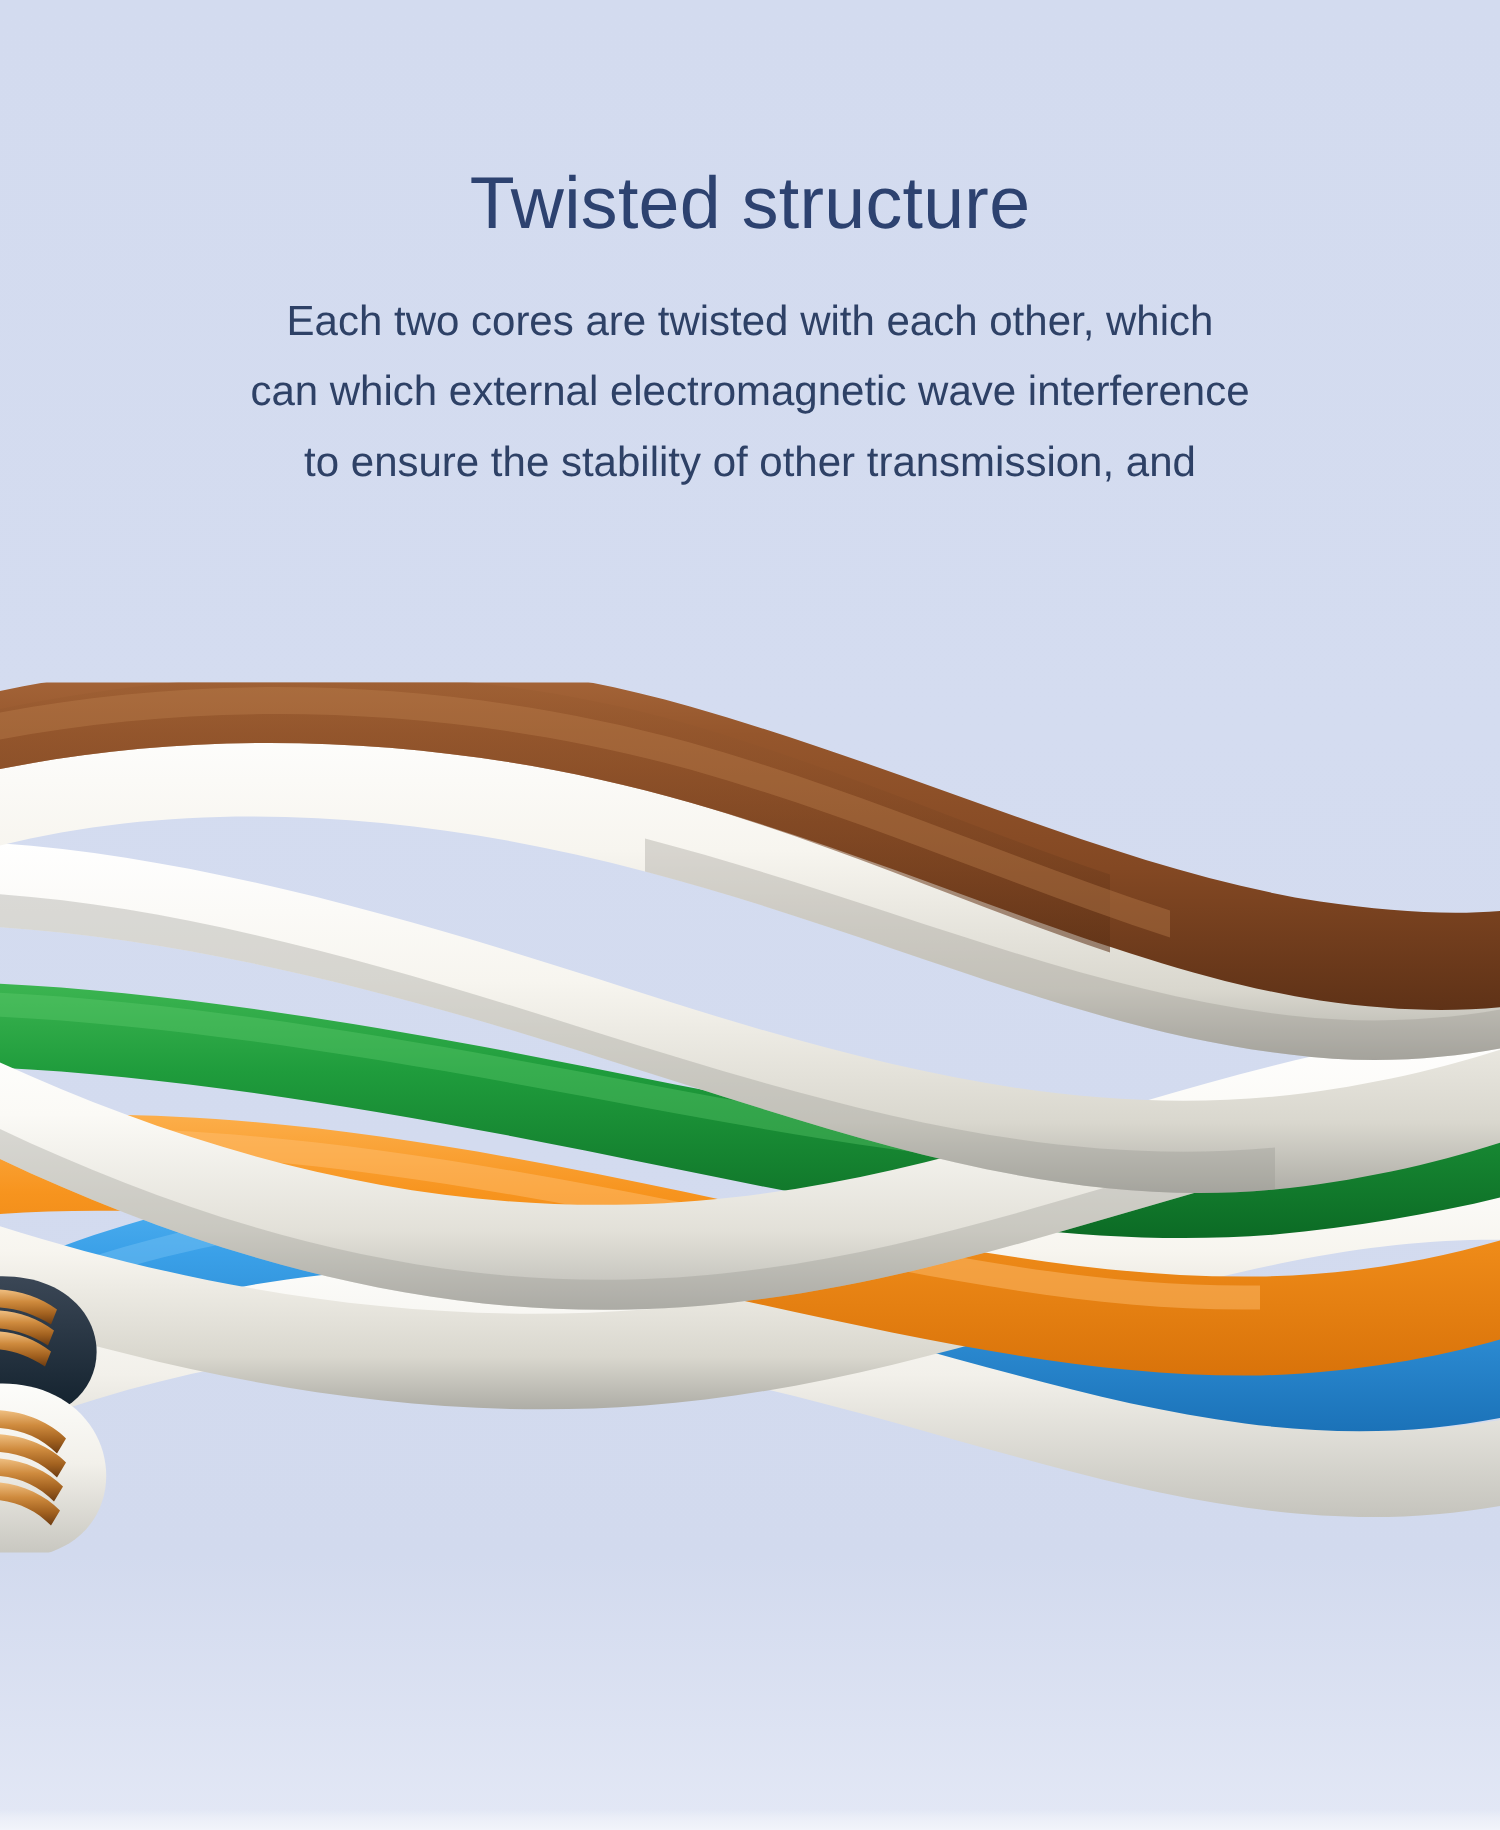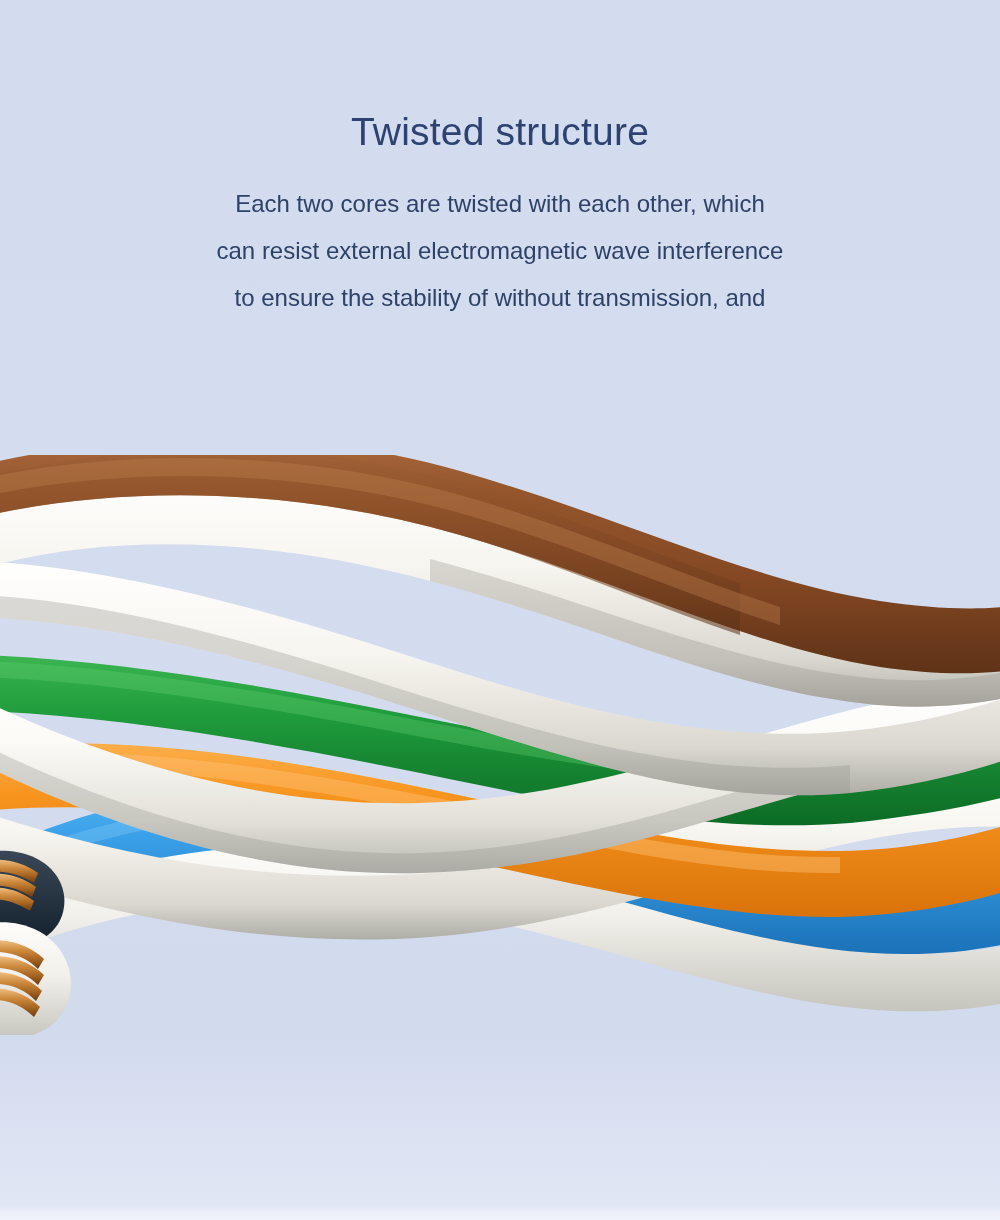--- a/index.html
+++ b/index.html
@@ -24,31 +24,31 @@
     position: absolute;
     left: 0;
     top: 0;
     width: 1000px;
     text-align: center;
     z-index: 5;
   }
   .page-title {
     margin: 0;
     padding-top: 112px;
-    font-size: 39px;
+    font-size: 49px;
     font-weight: 400;
     letter-spacing: 0.2px;
     line-height: 1.0;
     color: #2d4270;
     font-family: "Liberation Sans", sans-serif;
   }
   .desc {
     margin: 0;
     padding-top: 29px;
-    font-size: 24px;
+    font-size: 28px;
     font-weight: 400;
     line-height: 47px;
     color: #2e4166;
     font-family: "Liberation Sans", sans-serif;
   }
   .desc .line { display: block; }
 
   
   .cable-area {
     position: absolute;
@@ -73,22 +73,22 @@
 </style>
 </head>
 <body>
 
 <div class="page">
 
   <div class="text-block">
     <h1 class="page-title">Twisted structure</h1>
     <p class="desc">
       <span class="line">Each two cores are twisted with each other, which</span>
-      <span class="line">can resist external electromagnetic wave interference</span>
-      <span class="line">to ensure the stability of without transmission, and</span>
+      <span class="line">can which external electromagnetic wave interference</span>
+      <span class="line">to ensure the stability of other transmission, and</span>
     </p>
   </div>
 
   <div class="cable-area">
     <svg viewBox="0 0 1000 580" preserveAspectRatio="none" xmlns="http://www.w3.org/2000/svg">
       <defs>
 
         <linearGradient id="gBrown" x1="0" y1="0" x2="0" y2="1">
           <stop offset="0%" stop-color="#a9693c"></stop>
           <stop offset="22%" stop-color="#95562c"></stop>

